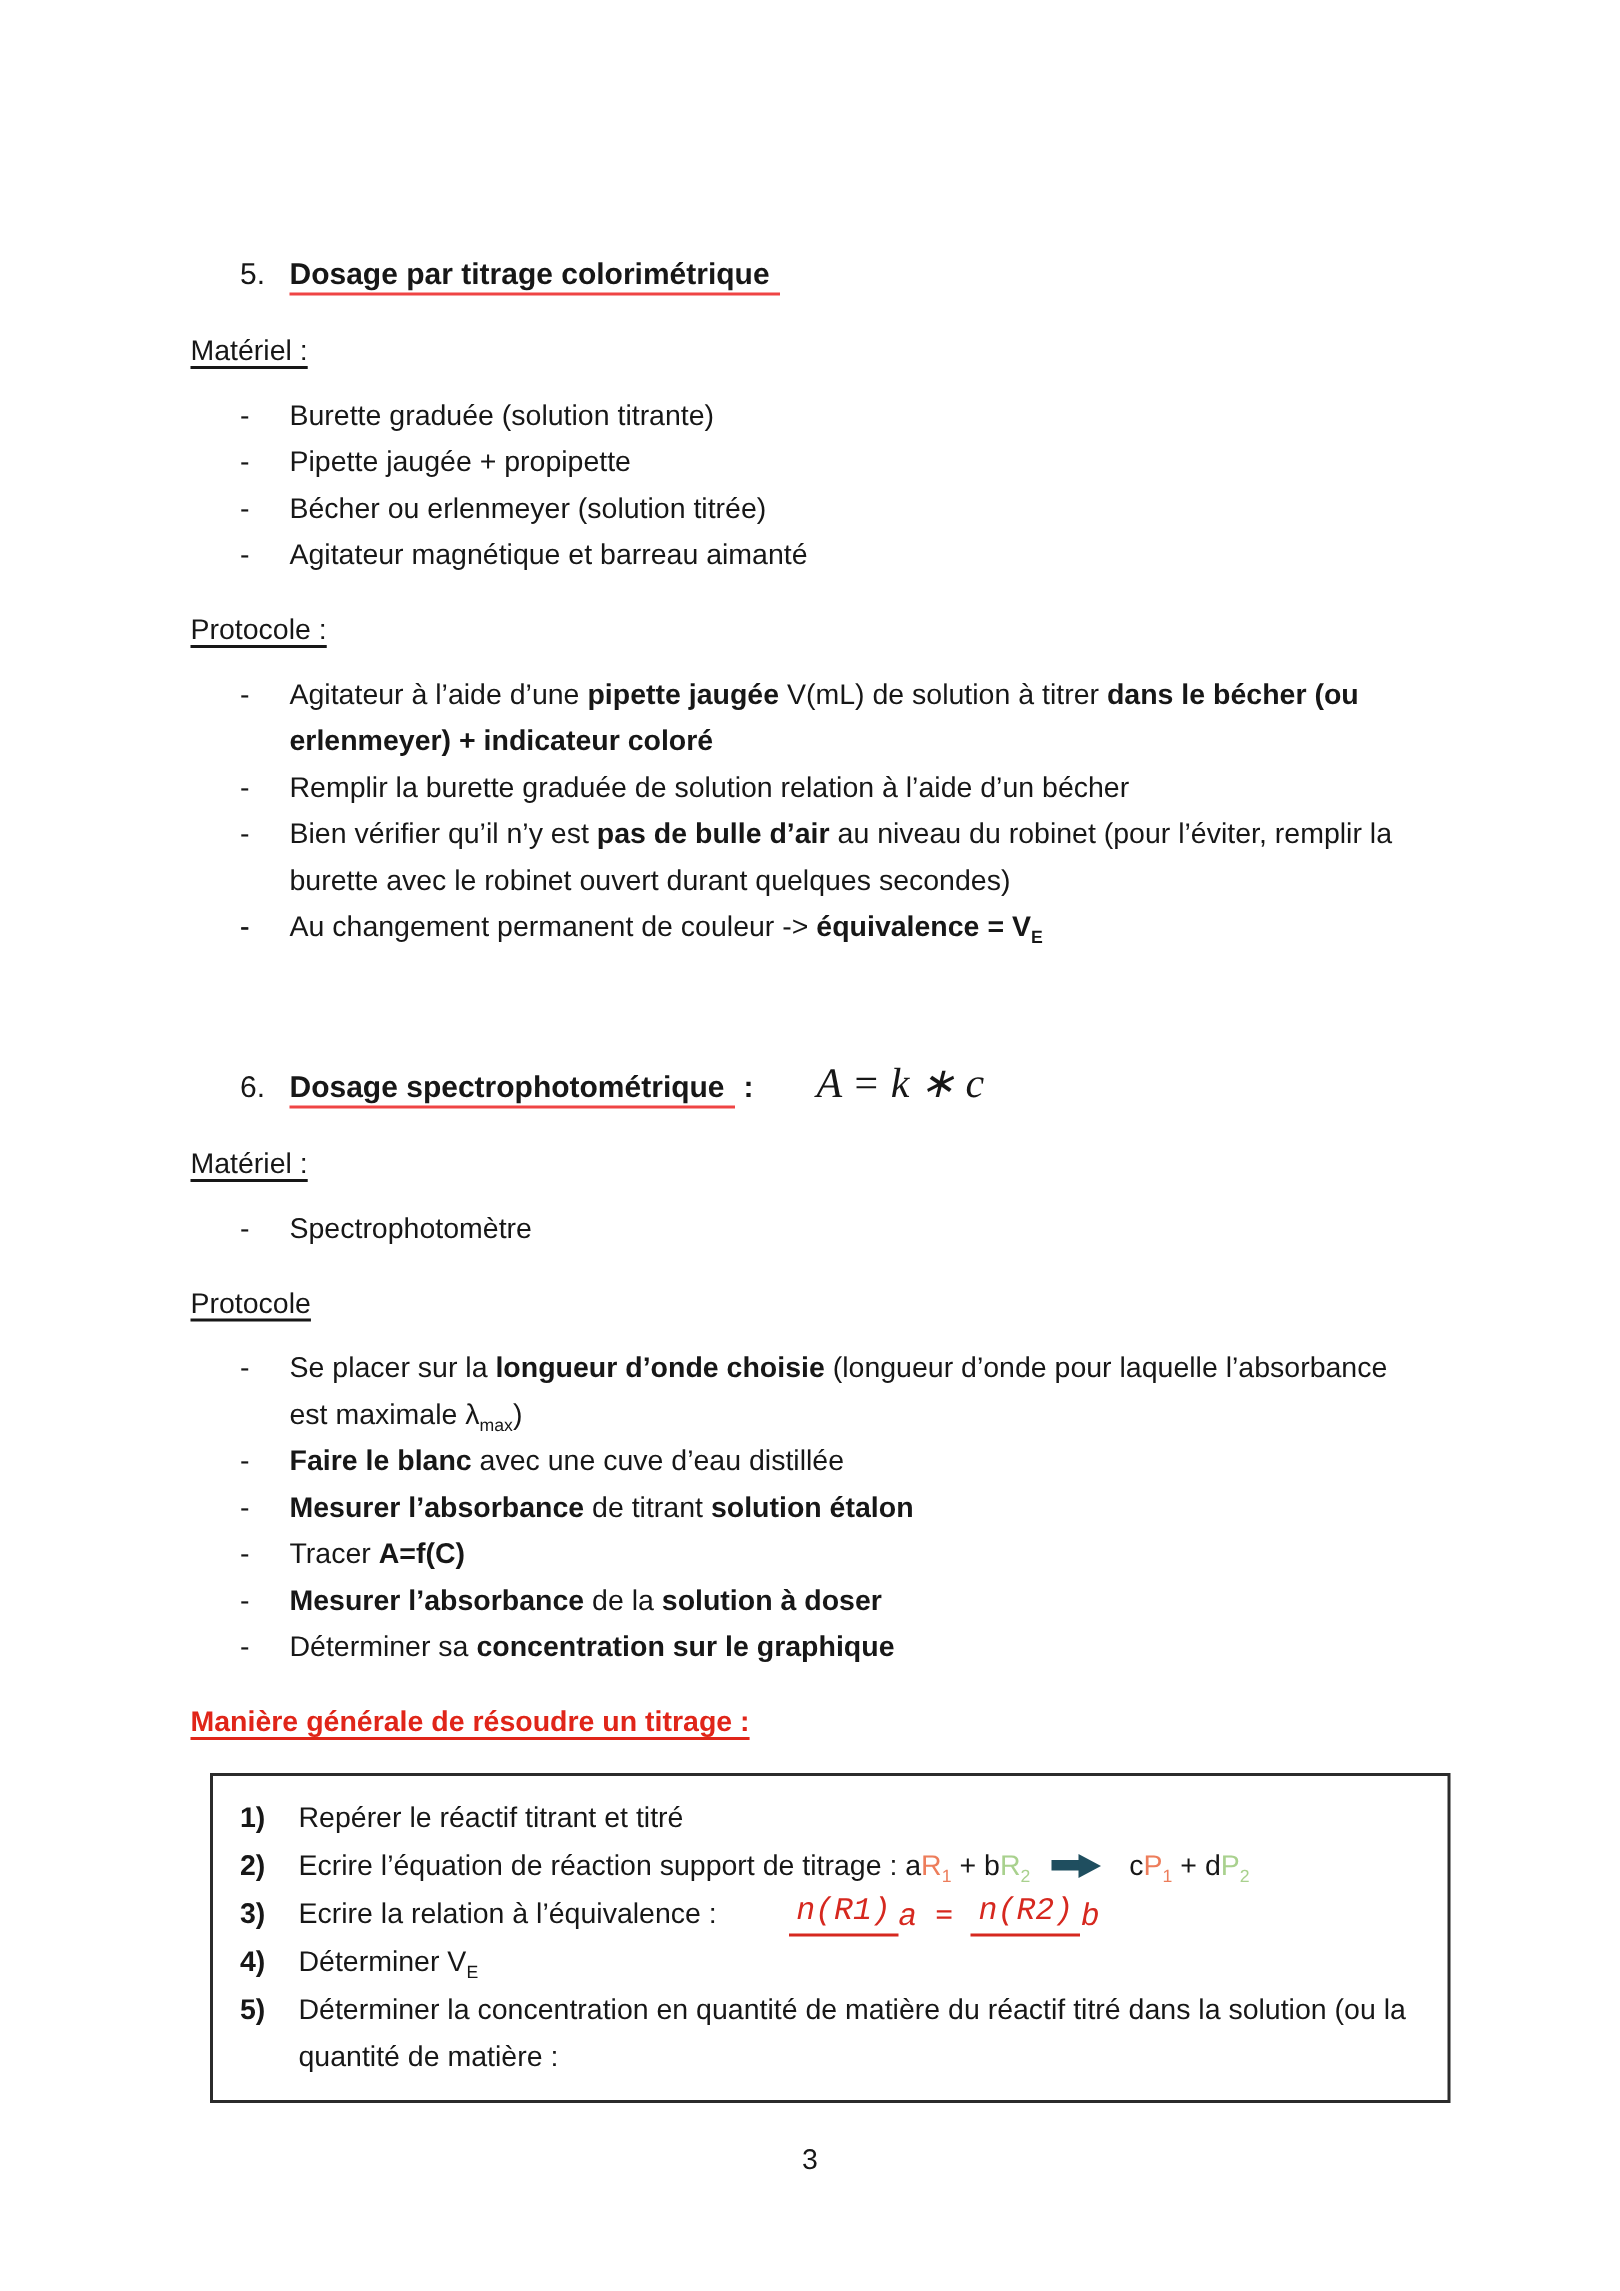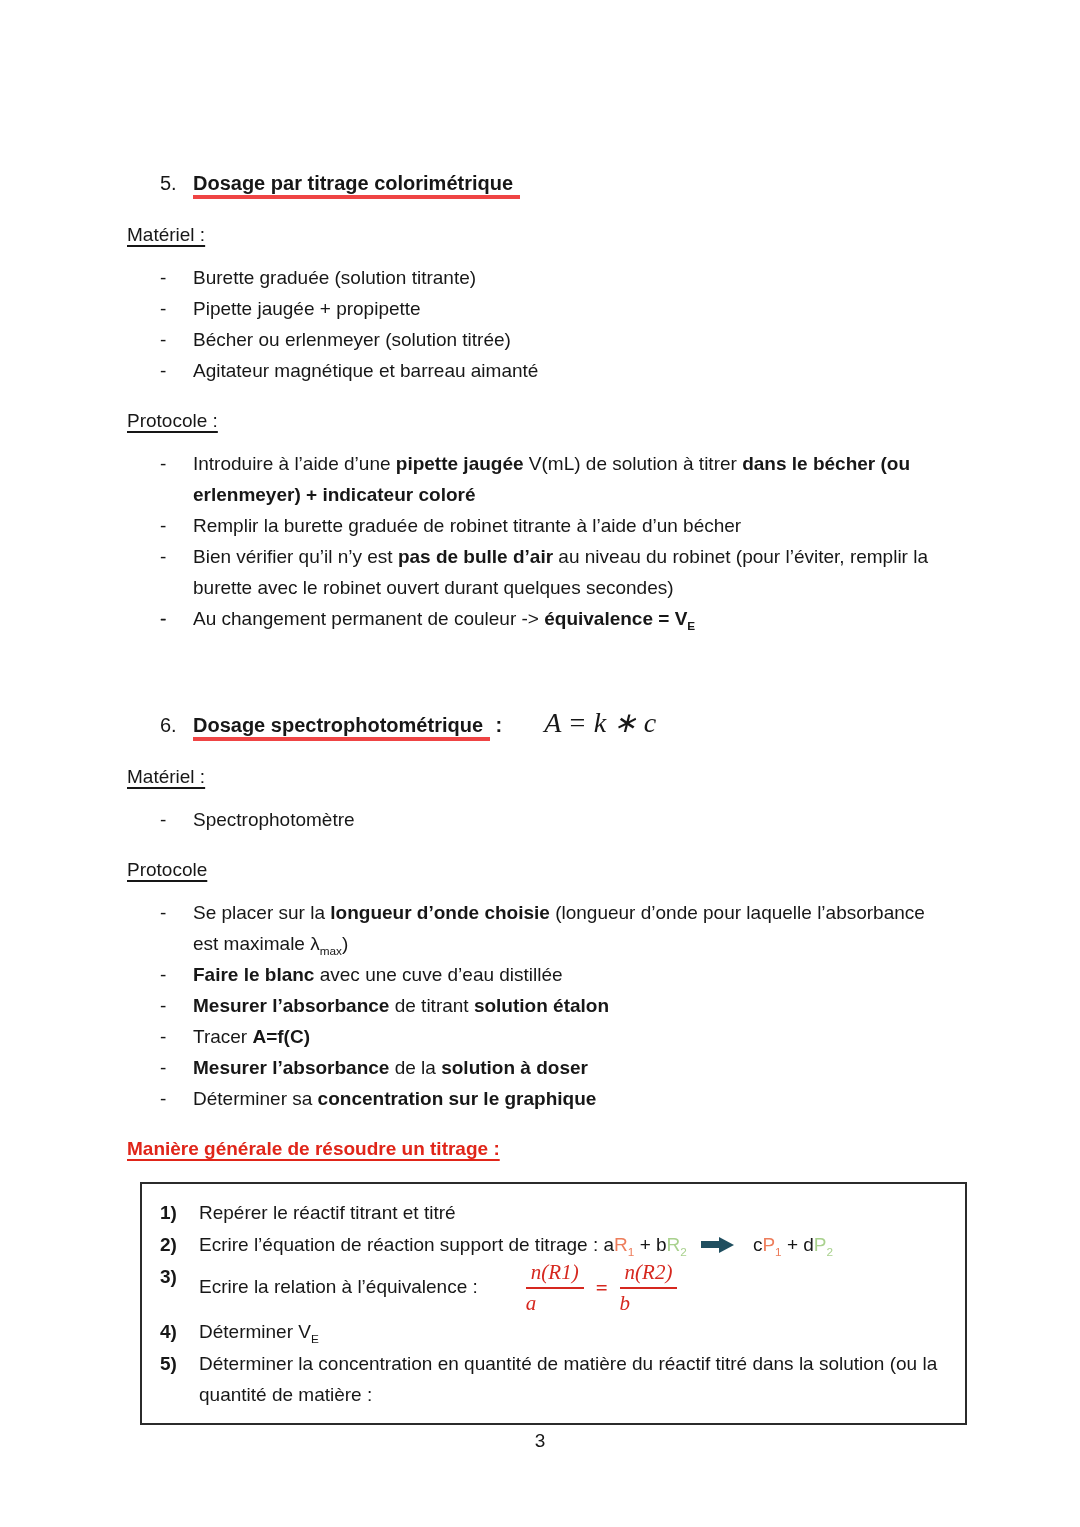--- a/index.html
+++ b/index.html
@@ -7,21 +7,21 @@
     width:1080px;height:1527px;background:#ffffff;position:relative;overflow:hidden;
     box-sizing:border-box;padding:170px 127px 0 127px;
     font-family:"Liberation Sans",sans-serif;font-size:19px;color:#171717;
   }
   .b{font-weight:bold;text-align:right;}
   sub{font-size:0.62em;line-height:0;}
 
   
   .sec-heading{margin-left:33px;font-size:20px;line-height:26px;margin-bottom:26px;}
   .sec-num{display:inline-block;width:33px;font-weight:normal;}
-  .sec-title{font-weight:bold;border-bottom:4px solid #ef4444;padding-bottom:1px;padding-right:7px;}
+  .sec-title{font-weight:bold;border-bottom:2px solid #ef4444;padding-bottom:1px;padding-right:7px;}
   .sec-colon{font-weight:bold;}
   .math{font-family:"Liberation Serif",serif;font-style:italic;font-size:28px;margin-left:42px;}
 
   
   .label{line-height:26px;text-decoration:underline;text-underline-offset:4px;text-decoration-thickness:1.5px;margin:0 0 14px 0;}
 
   
   ul.dash-list{list-style:none;margin:0 0 22px 0;padding:0;}
   ul.dash-list li{position:relative;padding-left:66px;line-height:31px;}
   ul.dash-list .dash{position:absolute;left:33px;top:0;}
@@ -40,21 +40,21 @@
     border:2px solid #2b2b2b;padding:12px 20px 12px 0;
   }
   .step{position:relative;padding-left:57px;line-height:31px;margin:1px 0;}
   .step-num{position:absolute;left:18px;top:0;font-weight:bold;}
 
   
   .equation{
     display:inline-flex;align-items:center;vertical-align:middle;margin-left:48px;
     font-family:"Liberation Serif",serif;font-style:italic;font-size:21px;line-height:1.1;
   }
-  .frac{display:inline-flex;flex-direction:column;}
+  .frac{display:inline-flex;flex-direction:row;align-items:center;font-family:Liberation Mono, monospace;}
   .frac .fnum{border-bottom:2px solid currentColor;padding:0 5px 3px 5px;}
   .frac .fden{padding-top:3px;}
   .eq-sign{margin:0 12px;font-style:normal;font-weight:bold;}
 
   
   .arrow-icon{display:inline-block;position:relative;width:36px;height:16px;vertical-align:middle;margin:0 18px 2px 12px;}
   .arrow-bar{position:absolute;left:2px;top:4.5px;width:20px;height:7px;}
   .arrow-head{position:absolute;left:20px;top:0;width:0;height:0;border-top:8px solid transparent;border-bottom:8px solid transparent;}
 
   .page-number{position:absolute;left:0;right:0;top:1428px;text-align:center;line-height:26px;}
@@ -73,22 +73,22 @@
   <ul class="dash-list">
     <li><span class="dash">-</span><span><span>Burette graduée (solution titrante)</span></span></li>
     <li><span class="dash">-</span><span><span>Pipette jaugée + propipette</span></span></li>
     <li><span class="dash">-</span><span><span>Bécher ou erlenmeyer (solution titrée)</span></span></li>
     <li><span class="dash">-</span><span><span>Agitateur magnétique et barreau aimanté</span></span></li>
   </ul>
 
   <div class="label">Protocole :</div>
 
   <ul class="dash-list">
-    <li><span class="dash">-</span><span><span>Introduire à l’aide d’une </span><span class="b">pipette jaugée</span><span> V(mL) de solution à titrer </span><span class="b">dans le bécher (ou erlenmeyer) + indicateur coloré</span></span></li>
-    <li><span class="dash">-</span><span><span>Remplir la burette graduée de robinet titrante à l’aide d’un bécher</span></span></li>
+    <li><span class="dash">-</span><span><span>Agitateur à l’aide d’une </span><span class="b">pipette jaugée</span><span> V(mL) de solution à titrer </span><span class="b">dans le bécher (ou erlenmeyer) + indicateur coloré</span></span></li>
+    <li><span class="dash">-</span><span><span>Remplir la burette graduée de solution relation à l’aide d’un bécher</span></span></li>
     <li><span class="dash">-</span><span><span>Bien vérifier qu’il n’y est </span><span class="b">pas de bulle d’air</span><span> au niveau du robinet (pour l’éviter, remplir la burette avec le robinet ouvert durant quelques secondes)</span></span></li>
     <li><span class="dash">-</span></li>
     <li><span class="dash">-</span><span><span>Au changement permanent de couleur -&gt; </span><span class="b">équivalence = V</span><sub class="b">E</sub></span></li>
   </ul>
 
   <div class="gap-lg"></div>
 
   <div class="sec-heading">
     <span class="sec-num">6.</span><span class="sec-title">Dosage spectrophotométrique</span><span class="sec-colon"> :</span><span class="math">A = k ∗ c</span>
   </div>

